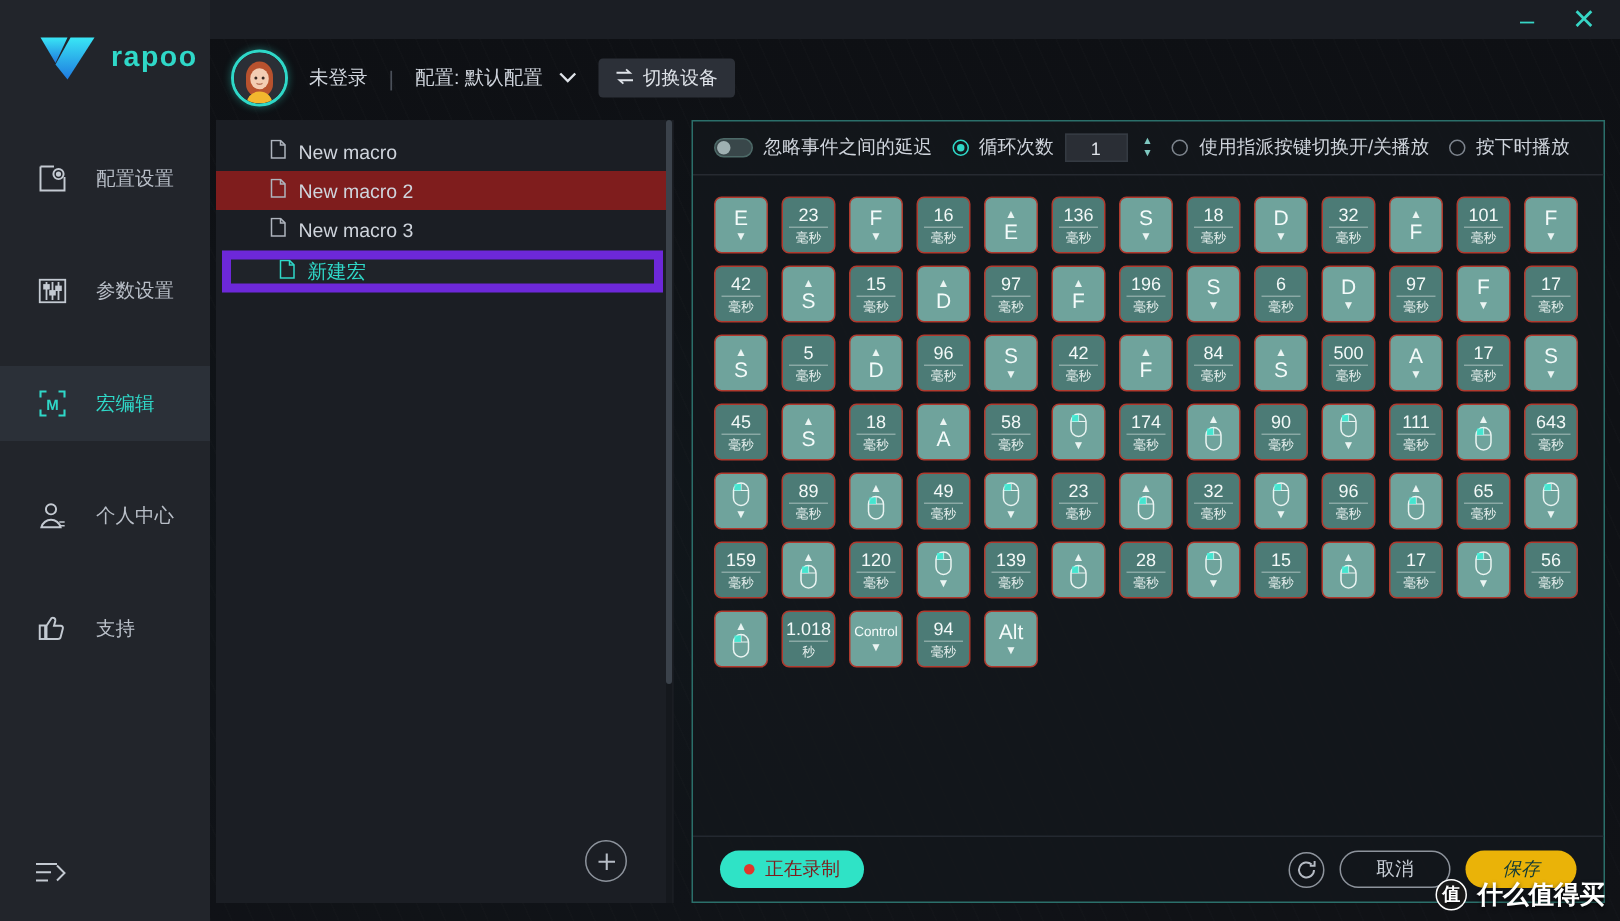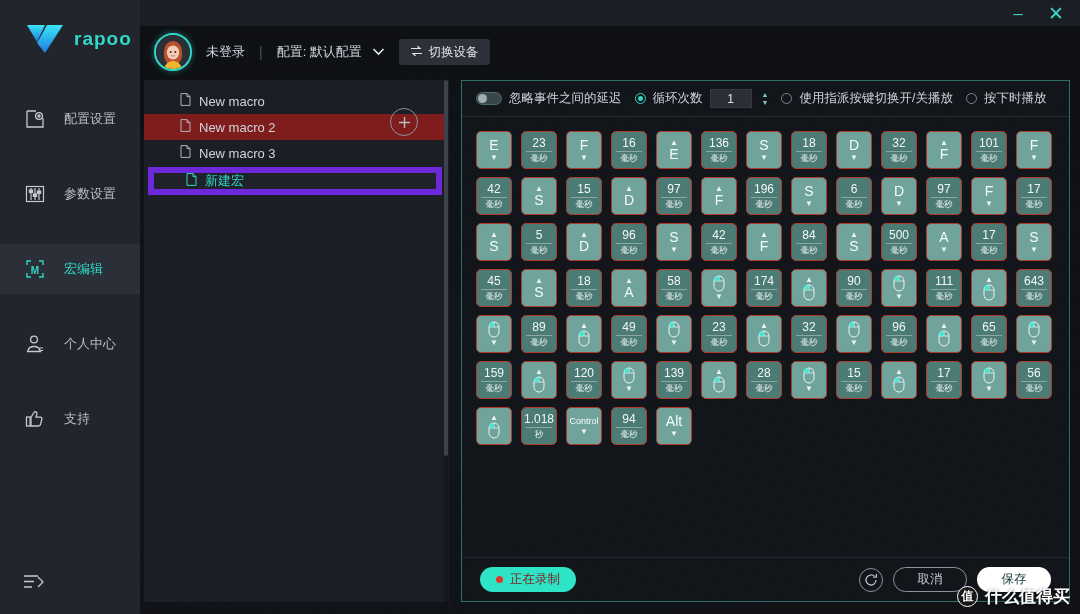--- a/index.html
+++ b/index.html
@@ -65,21 +65,21 @@
       repeating-linear-gradient(66deg, rgba(255,255,255,.018) 0 1px, rgba(0,0,0,0) 1px 13px),
       radial-gradient(ellipse at 30% 60%, rgba(40,120,130,.10), rgba(0,0,0,0) 60%),
       linear-gradient(180deg,#0e1014,#111318);
   }
 
   .content { position:relative; z-index:2; display:flex; height:536px; padding:0 0 0 0; }
 
   
   .list-panel {
     width:305px; margin-left:4px; margin-top:2px; margin-bottom:12px;
-    background:#1b1e24; position:relative; display:flex; 
+    background:#1b1e24; position:relative; display:flex; flex-direction:column;
     border-right:1px solid #1a1d22;
   }
   .list-scroll { flex:1; overflow:hidden; position:relative; padding-top:8px; }
   .macro-item {
     height:26px; display:flex; align-items:center; gap:8px; padding-left:36px;
     font-size:13px; color:#cfd4dc; cursor:pointer; margin:0 0 0 0;
   }
   .macro-item.alt { background:#7f1d1d; }
   .macro-item.selected {
     color:#2fd8c8; border:6px solid #6d28d9; background:#1f2329;
@@ -154,22 +154,22 @@
   .fspacer { flex:1; }
   .reload-btn {
     width:24px; height:24px; border-radius:50%; border:1.4px solid #8d939c;
     display:flex; align-items:center; justify-content:center; color:#b6bcc5; cursor:pointer;
   }
   .cancel-btn {
     width:74px; height:25px; border-radius:13px; border:1px solid #8d939c; color:#c8ced6;
     display:flex; align-items:center; justify-content:center; font-size:12.5px; cursor:pointer;
   }
   .save-btn {
-    width:74px; height:25px; border-radius:13px; background:#ffffff; color:#123b36;
-    display:flex; align-items:center; justify-content:center; font-size:12.5px; cursor:pointer;
+    width:74px; height:25px; border-radius:13px; background:#eab308; color:#123b36;
+    display:flex; align-items:center; justify-content:center; font-size:12.5px; cursor:pointer;font-style:italic;
   }
 
   
   .watermark {
     position:absolute; right:10px; bottom:6px; z-index:9;
     display:flex; align-items:center; gap:7px; color:#fff; font-size:17px; font-weight:bold;
     text-shadow:0 1px 3px rgba(0,0,0,.8);
   }
   .wm-badge {
     width:21px; height:21px; border-radius:50%; background:#1a1a1a; color:#fff;

